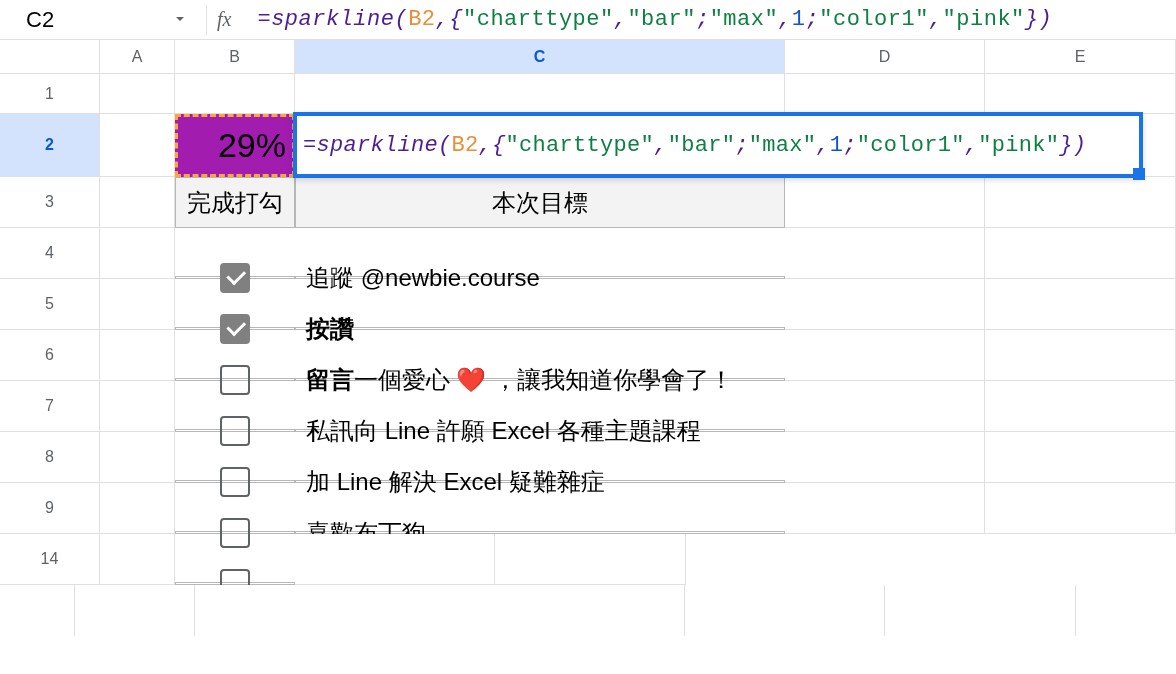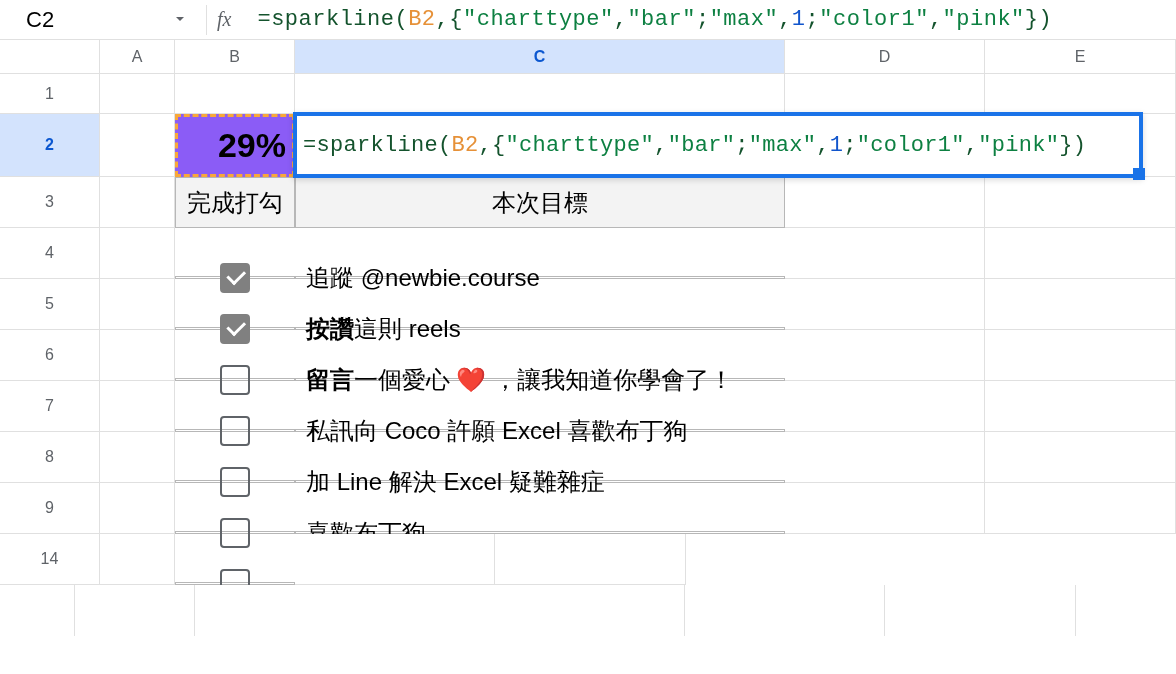--- a/index.html
+++ b/index.html
@@ -128,24 +128,24 @@
       overflow: visible;
     }
     
     .row-1 { height: 40px; }
     .row-2 { height: 63px; }
     .row-3, .row-4, .row-5, .row-6, .row-7, .row-8, .row-9, .row-10, .row-11 { height: 51px; }
     
     
     .cell-b2 {
       border: 3px dashed #f8a83a;
-      background: #8b5cf6;
+      background: #a21caf;
       justify-content: flex-end;
       font-size: 34px;
-      font-weight: 700;
+      font-weight: 400;
       position: relative;
       z-index: 5;
     }
     
     .cell-c2 {
       padding: 0;
       position: relative;
       overflow: visible;
     }
     
@@ -215,21 +215,21 @@
     .checkbox.checked::after {
       content: "";
       width: 8px;
       height: 14px;
       border-right: 3.5px solid #fff;
       border-bottom: 3.5px solid #fff;
       transform: rotate(45deg) translate(-1px, -2px);
     }
     
     
-    .syn-black { color: #14532d; }
+    .syn-black { color: #4c1d95; font-style: italic; }
     .syn-orange { color: #e69138; }
     .syn-green { color: #0d8042; }
     .syn-blue { color: #1155cc; }
     
     .bold { font-weight: 700; }
   </style>
 </head>
 <body>
 
 <div class="formula-bar">
@@ -318,21 +318,20 @@
   </div>
 
   <div class="row row-5">
     <div class="row-header">5</div>
     <div class="cell col-a"></div>
     <div class="cell col-b data-cell checkbox-cell">
       <div class="checkbox checked"></div>
     </div>
     <div class="cell col-c data-cell">
       <span class="bold">按讚</span>
-        <span>這則 reels</span>
     </div>
     <div class="cell col-d"></div>
     <div class="cell col-e"></div>
   </div>
 
   <div class="row row-6">
     <div class="row-header">6</div>
     <div class="cell col-a"></div>
     <div class="cell col-b data-cell checkbox-cell">
       <div class="checkbox"></div>
@@ -344,21 +343,21 @@
     <div class="cell col-d"></div>
     <div class="cell col-e"></div>
   </div>
 
   <div class="row row-7">
     <div class="row-header">7</div>
     <div class="cell col-a"></div>
     <div class="cell col-b data-cell checkbox-cell">
       <div class="checkbox"></div>
     </div>
-    <div class="cell col-c data-cell">私訊向 Coco 許願 Excel 喜歡布丁狗</div>
+    <div class="cell col-c data-cell">私訊向 Line 許願 Excel 各種主題課程</div>
     <div class="cell col-d"></div>
     <div class="cell col-e"></div>
   </div>
 
   <div class="row row-8">
     <div class="row-header">8</div>
     <div class="cell col-a"></div>
     <div class="cell col-b data-cell checkbox-cell">
       <div class="checkbox"></div>
     </div>

